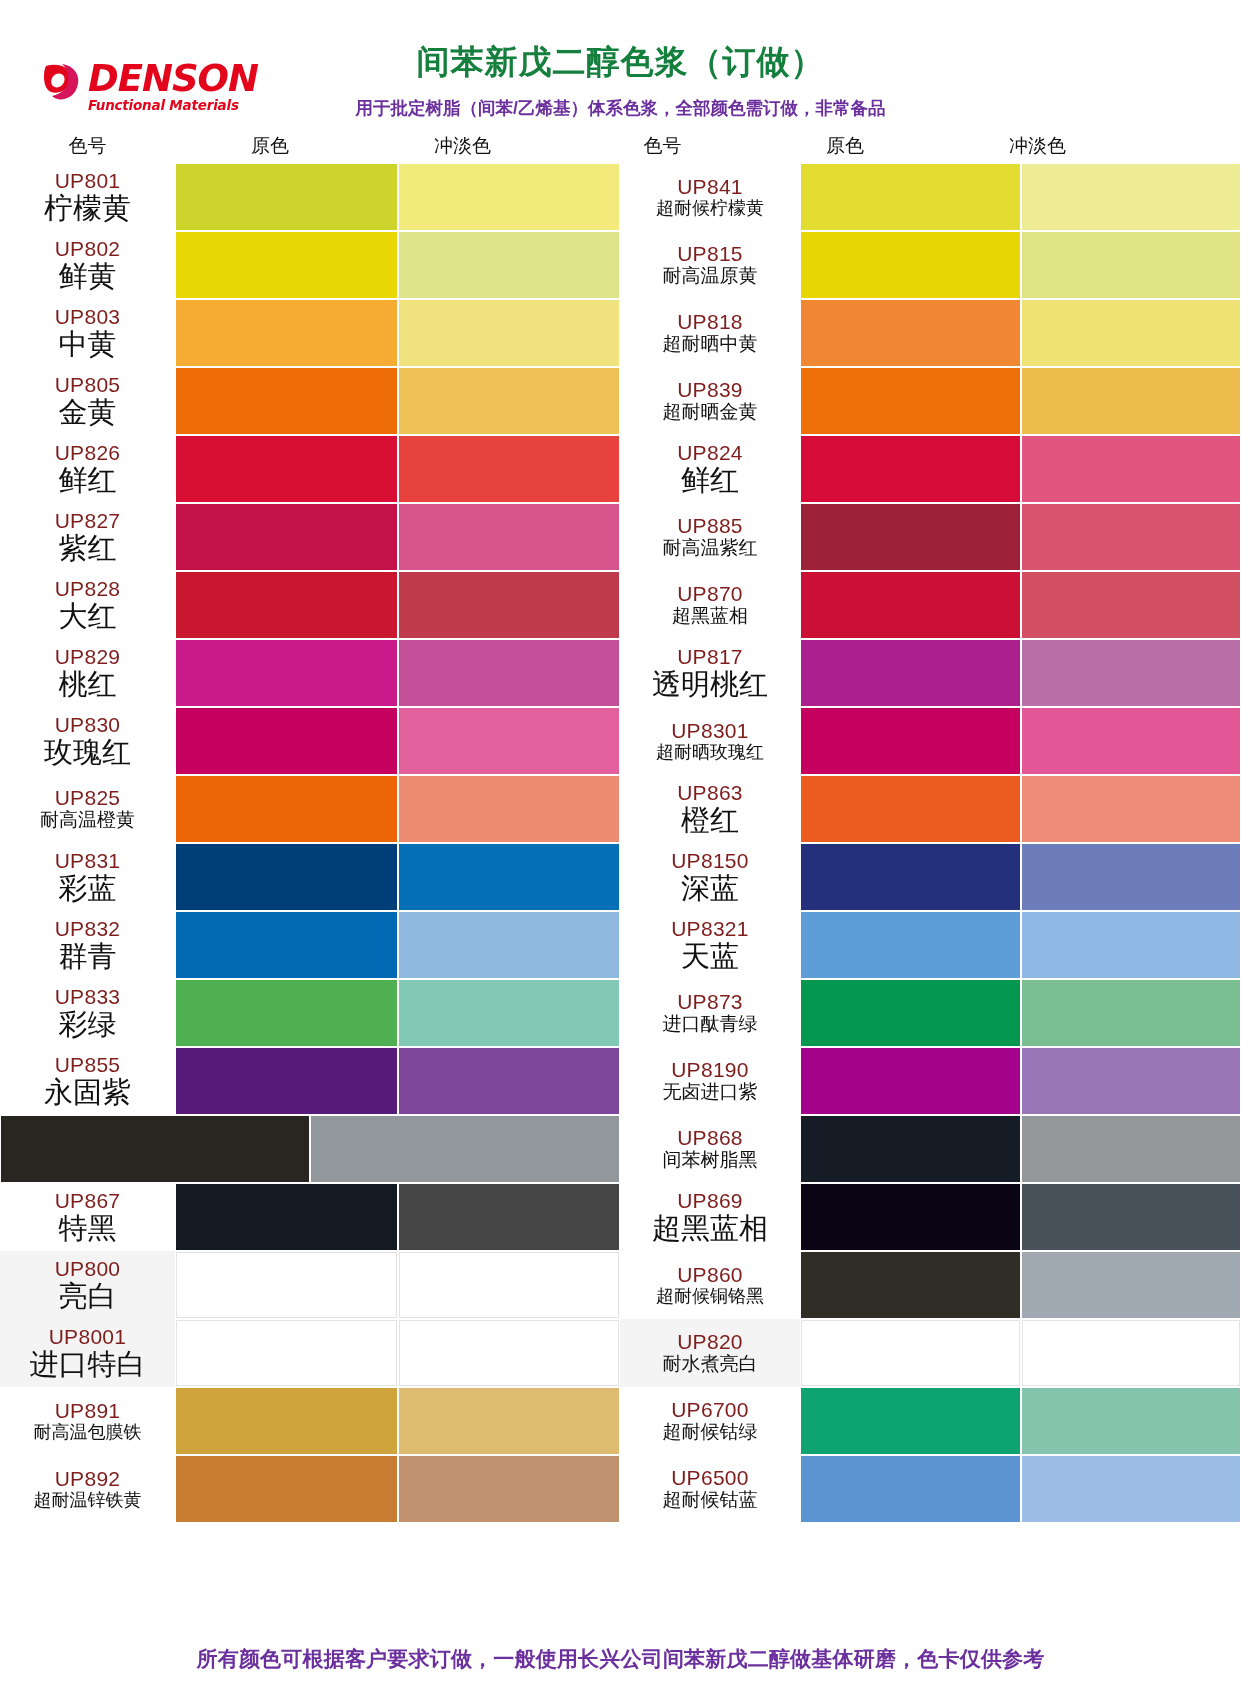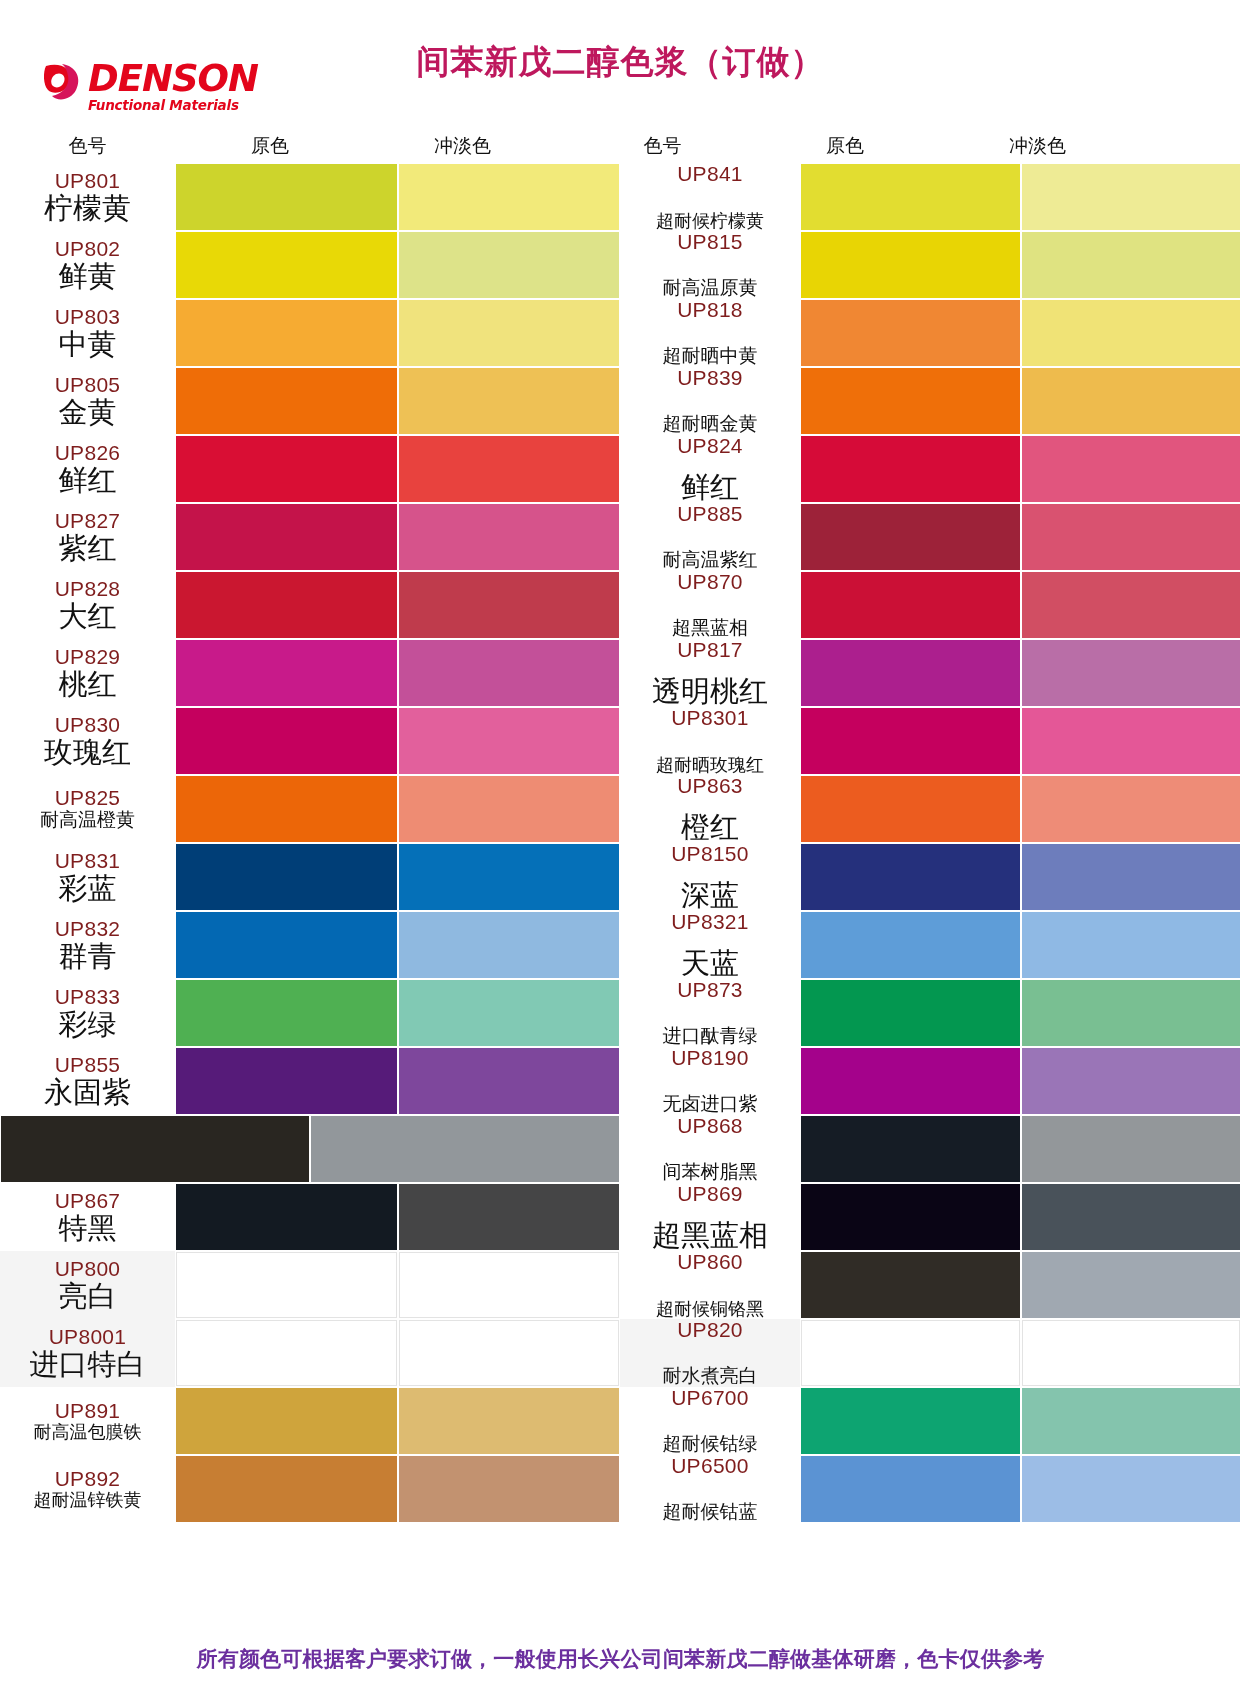--- a/index.html
+++ b/index.html
@@ -23,21 +23,21 @@
     color:#e3051b;letter-spacing:-1px;
   }
   .logo-sub{
     font-family:"DejaVu Sans",sans-serif;
     font-size:13.5px;font-weight:bold;font-style:italic;
     color:#e3051b;letter-spacing:-0.2px;margin-top:2px;
   }
   .main-title{
     position:absolute;left:0;right:0;top:40px;
     text-align:center;
-    font-size:33px;font-weight:bold;color:#be185d;
+    font-size:33px;font-weight:bold;color:#15803d;
     letter-spacing:1px;
   }
   .sub-title{
     position:absolute;left:0;right:0;top:96px;
     text-align:center;
     font-size:17.5px;color:#6b2f9e;font-weight:600;
   }
 
   
   .colheads{
@@ -60,21 +60,21 @@
   .halftable{width:620px;display:flex;flex-direction:column;}
   .halftable.right{width:621px;}
   .row{display:flex;align-items:stretch;height:68px;}
   .cell-code{
     width:175px;flex:0 0 175px;
     display:flex;flex-direction:column;
     align-items:center;justify-content:center;
     line-height:1.08;
     background:#fff;
   }
-  .halftable.right .cell-code{width:180px;flex:0 0 180px;justify-content:space-between;}
+  .halftable.right .cell-code{width:180px;flex:0 0 180px;}
   .code-no{font-size:21px;color:#7f1d1d;letter-spacing:0.3px;}
   .code-name{font-size:29px;color:#111;white-space:nowrap;}
   .code-name.small{font-size:19px;}
   .code-name.xsmall{font-size:18px;}
   .swatch{
     flex:1 1 auto;
     margin:1px 1px;
     border:0;
   }
   .swatch.empty{border:1px solid #e3e3e3;margin:1px;}
@@ -101,20 +101,21 @@
           <path d="M22 4 C36 6, 42 18, 36 30 C31 40, 18 42, 12 36 C22 34, 30 26, 28 16 C27 10, 25 6, 22 4 Z" fill="#d6145a"></path>
           <path d="M16 14 C22 12, 26 16, 24 22 C22 28, 15 29, 12 25 C10 21, 12 16, 16 14 Z" fill="#ffffff"></path>
         </svg>
       </span>
       <span class="logo-text">
         <span class="logo-word">DENSON</span>
         <span class="logo-sub">Functional Materials</span>
       </span>
     </div>
     <div class="main-title">间苯新戊二醇色浆（订做）</div>
+    <div class="sub-title">用于批定树脂（间苯/乙烯基）体系色浆，全部颜色需订做，非常备品</div>
   </div>
 
   <div class="colheads">
     <div class="ch ch-code">色号</div>
     <div class="ch ch-base">原色</div>
     <div class="ch ch-tint">冲淡色</div>
     <div class="ch ch-gapm"></div>
     <div class="ch ch-code">色号</div>
     <div class="ch ch-base">原色</div>
     <div class="ch ch-tint">冲淡色</div>

